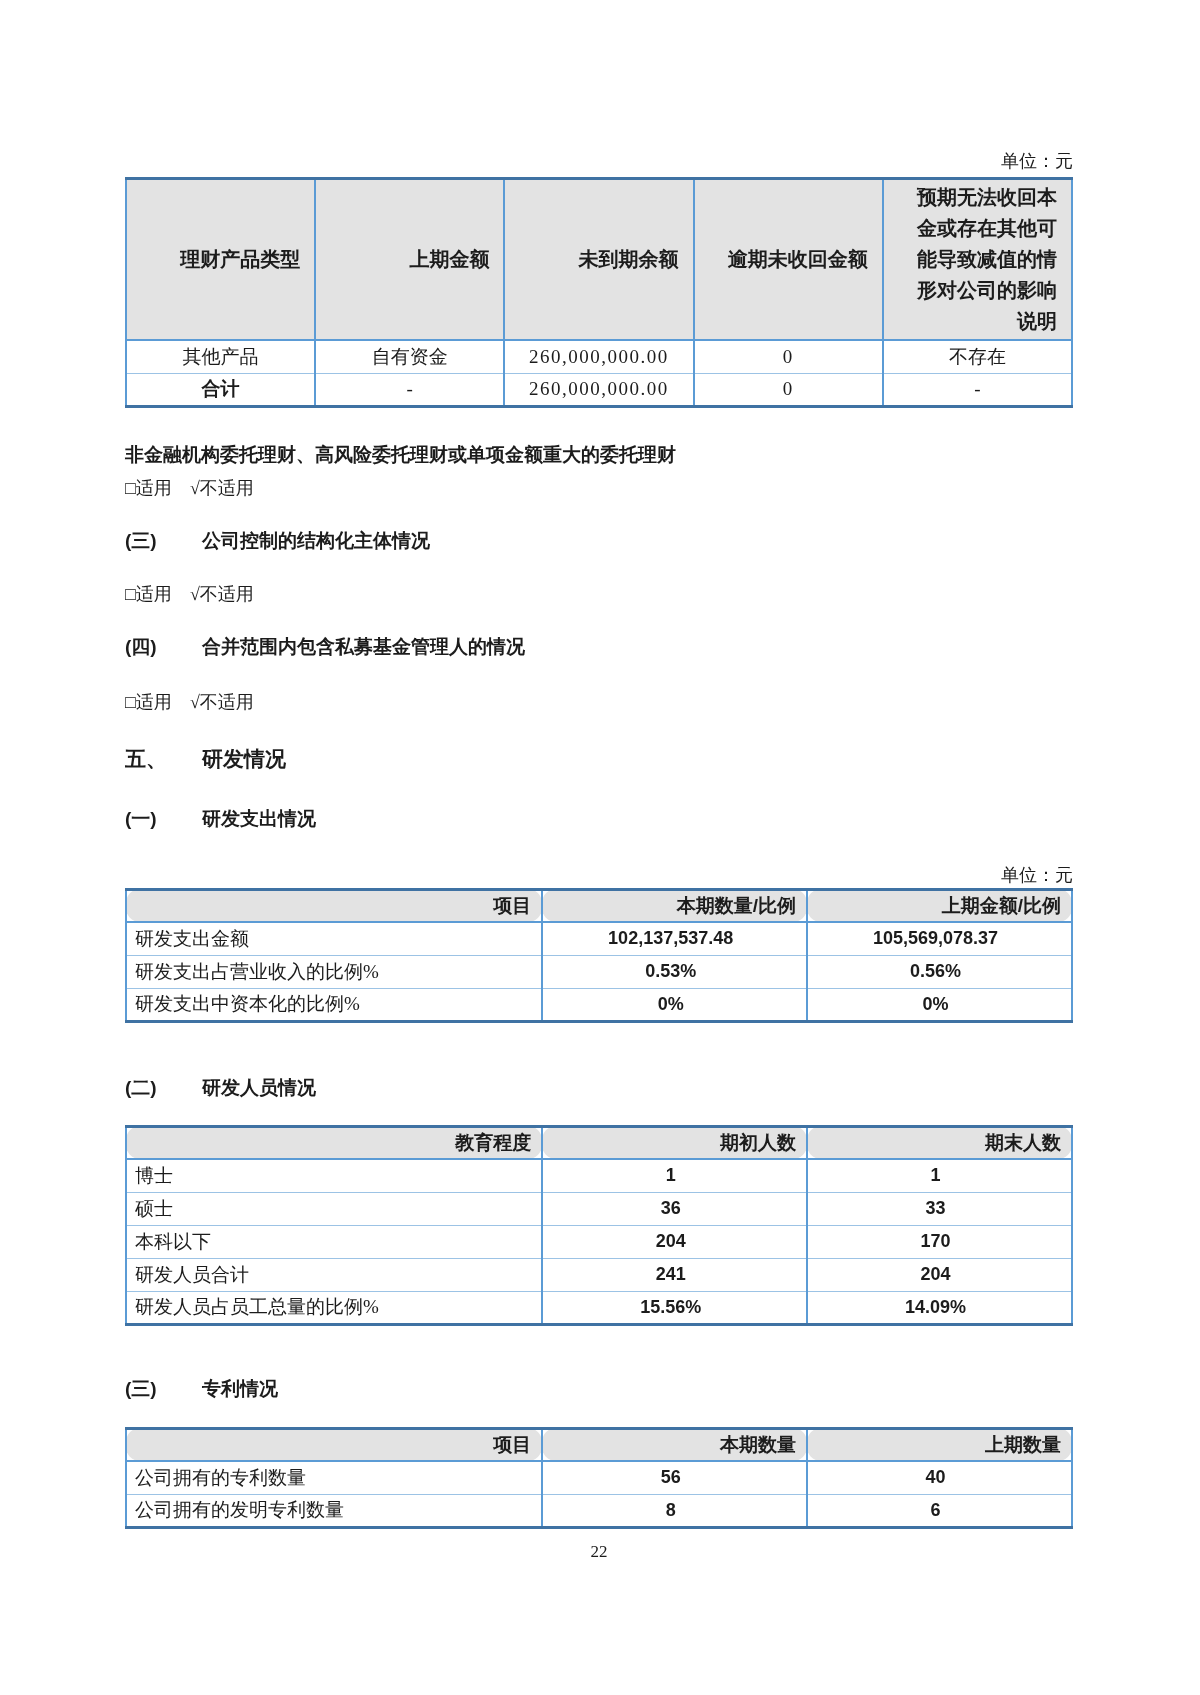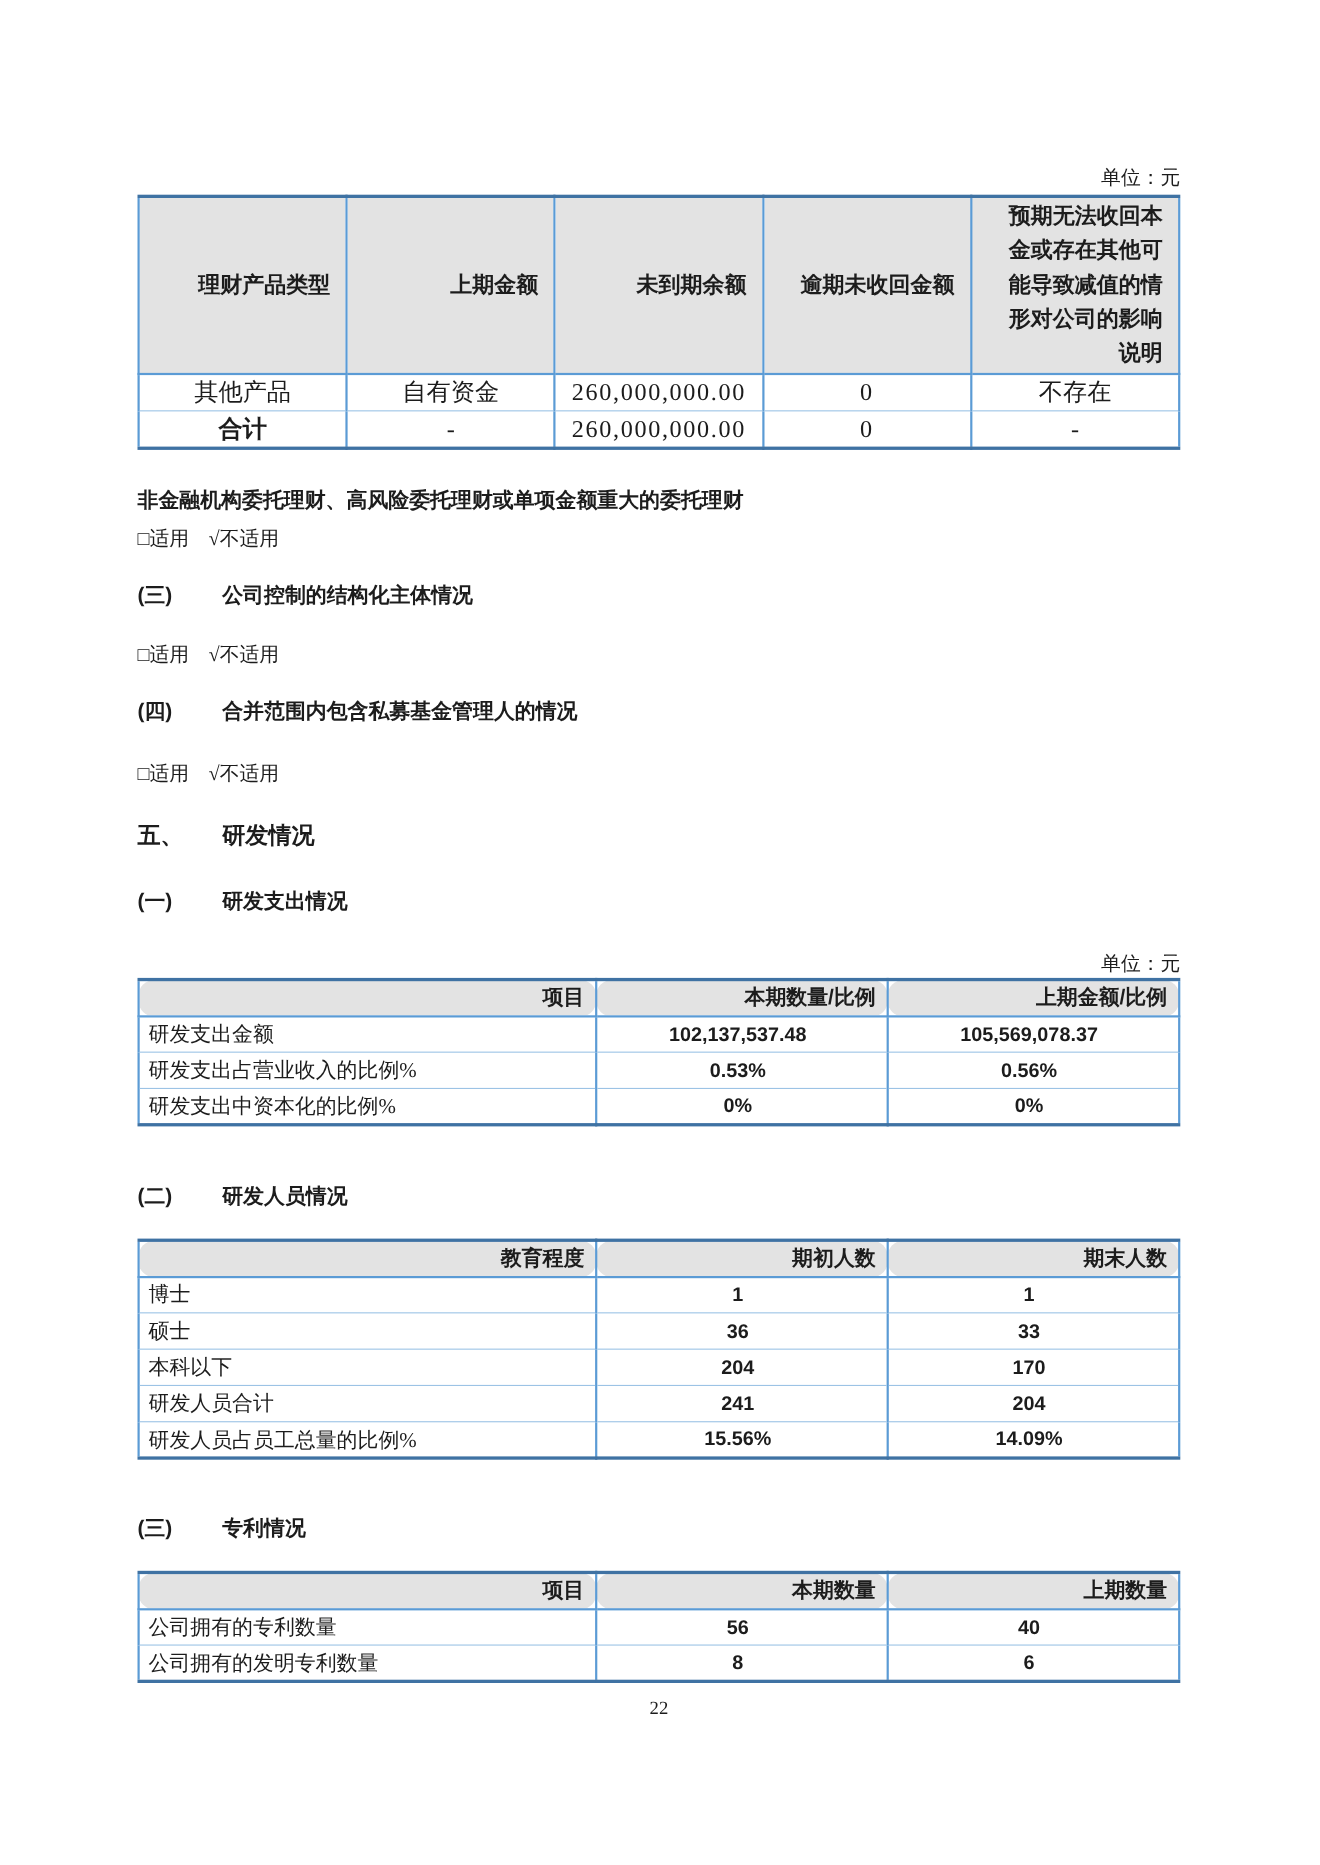--- a/index.html
+++ b/index.html
@@ -19,21 +19,21 @@
           border-left:2px solid #5b9bd5; border-right:2px solid #5b9bd5; }
   th, td { border-left:2px solid #5b9bd5; border-right:2px solid #5b9bd5;
            border-top:1.5px solid #9cc3e5; border-bottom:1.5px solid #9cc3e5;
            overflow:hidden; }
   thead th { background:#e3e3e3; border-bottom:2.5px solid #5b9bd5;
              font-family:"Liberation Sans", sans-serif; font-weight:bold;
              text-align:right; vertical-align:middle; }
 
   .t-wealth { margin-top:5px; }
   .t-wealth th { font-size:20px; line-height:31px; padding:2px 14px; }
-  .t-wealth td { height:33px; text-align:center; font-size:22px; vertical-align:middle; }
+  .t-wealth td { height:33px; text-align:center; font-size:19px; vertical-align:middle; }
   .t-wealth td.num { letter-spacing:1.5px; }
   .bold-cell { font-family:"Liberation Sans", sans-serif; font-weight:bold;margin-top:22px; }
 
   .t-3col th { font-size:19px; height:33px; padding:2px 10px;border-radius:14px; }
   .t-3col td { height:33px; font-size:19px; vertical-align:middle; }
   .t-3col td.label { text-align:left; padding:0 8px; }
   .t-3col td.num { text-align:center; padding:0 12px 0 4px;
                    font-family:"Liberation Sans", sans-serif; font-weight:bold; font-size:18px; }
   .t-rd     { margin-top:2px; }
   .t-staff  { margin-top:24px; }

